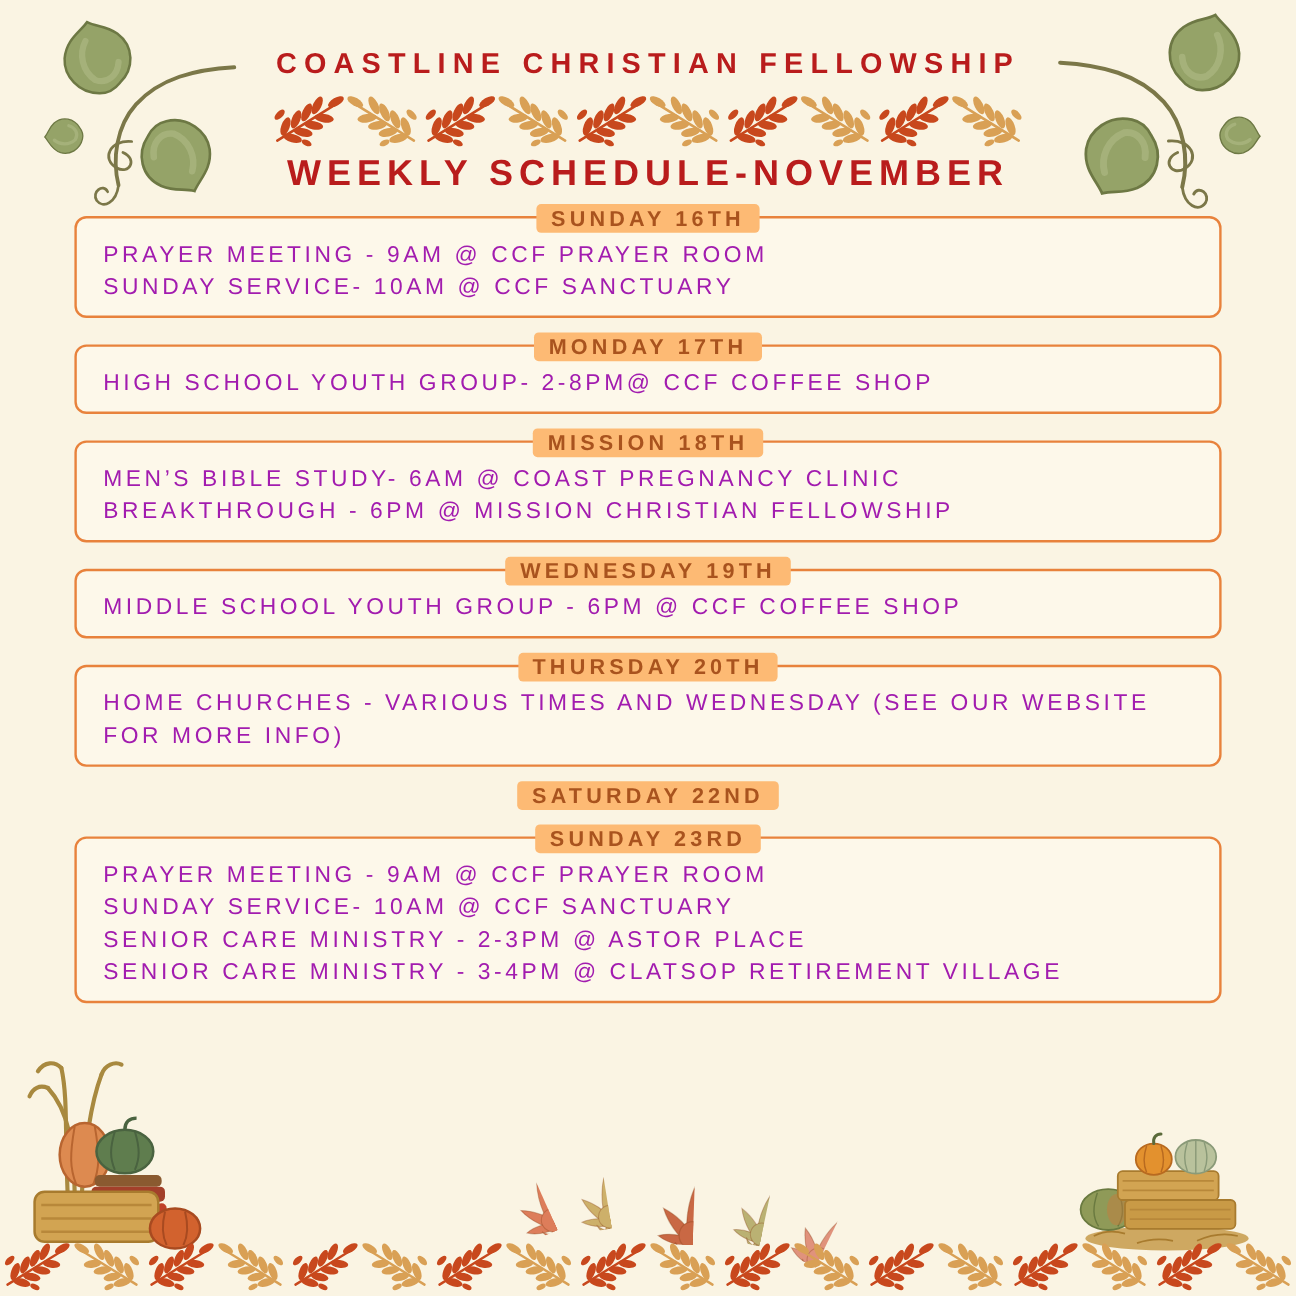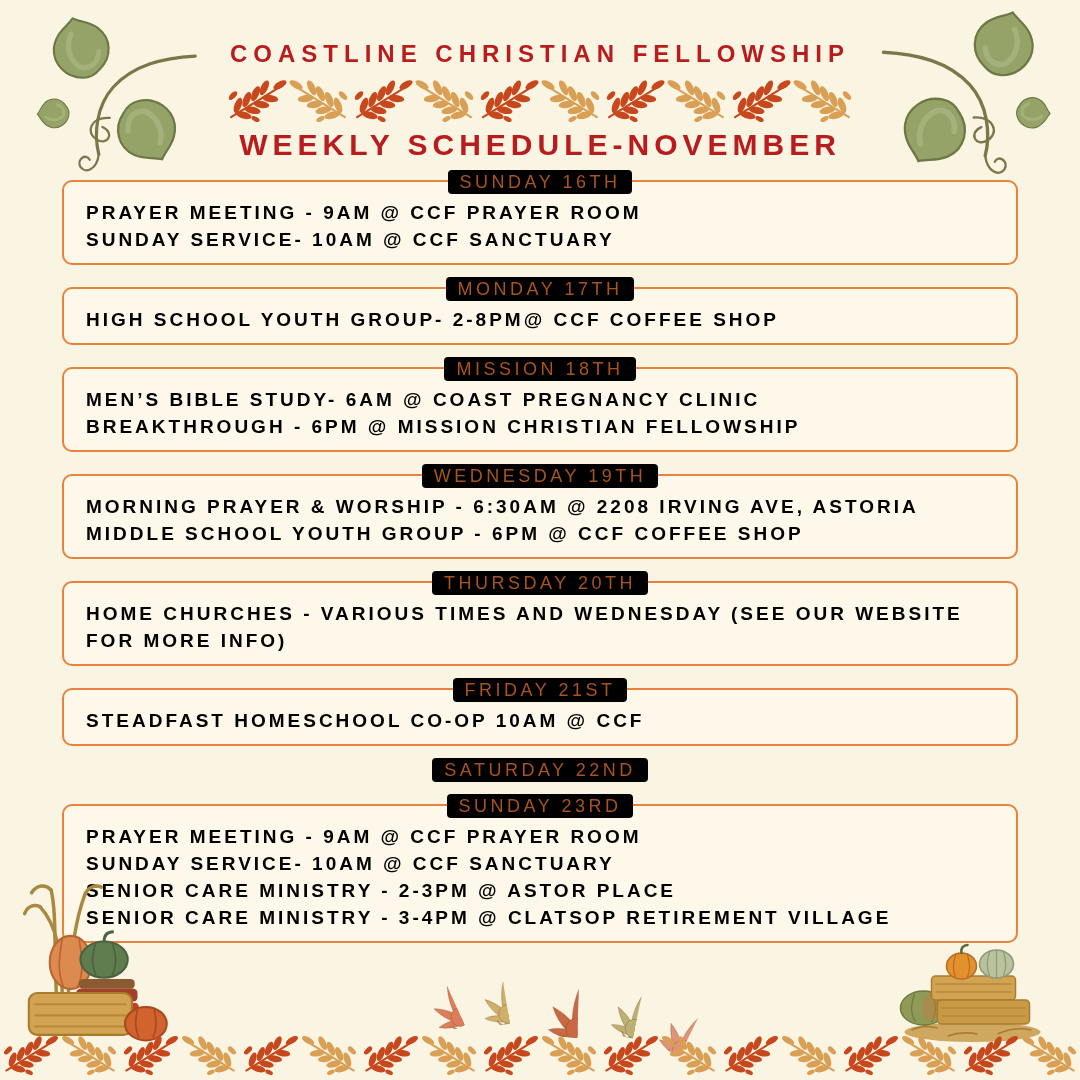--- a/index.html
+++ b/index.html
@@ -44,41 +44,41 @@
   .day:first-child { margin-top: 6px; }
   .day-label {
     text-align: center;
     position: relative;
     z-index: 2;
     line-height: 20px;
     height: 24px;
   }
   .day-label span {
     display: inline-block;
-    background: #000000;
+    background: #fdba74;
     color: #a9531e;
-    font-weight: normal;
+    font-weight: bold;
     font-size: 18px;
     letter-spacing: 3.5px;
     padding: 2px 12px;
     border-radius: 4px;
   }
   .day-box {
     border: 2px solid #e8823c;
     border-radius: 10px;
     background: #fdf8ea;
     margin-top: -14px;
     padding: 17px 10px 10px 22px;
     position: relative;
     z-index: 1;
   }
   .event {
     margin: 0;
-    color: #000000;
-    font-weight: bold;
+    color: #a21caf;
+    font-weight: normal;
     font-size: 19px;
     letter-spacing: 3px;
     line-height: 27px;
   }
 
   
   .deco { position: absolute; pointer-events: none; }
   .vine-tl { top: 14px; left: 26px; width: 182px; height: 186px; }
   .vine-tr { top: 8px; right: 18px; width: 192px; height: 196px; transform: scaleX(-1); }
   .harvest-bl { left: 14px; bottom: 34px; width: 162px; height: 170px; z-index: 3; }
@@ -270,38 +270,31 @@
       <div class="day-label"><span>MISSION 18TH</span></div>
       <div class="day-box">
         <p class="event">MEN’S BIBLE STUDY- 6AM @ COAST PREGNANCY CLINIC</p>
         <p class="event">BREAKTHROUGH - 6PM @ MISSION CHRISTIAN FELLOWSHIP</p>
       </div>
     </section>
 
     <section class="day">
       <div class="day-label"><span>WEDNESDAY 19TH</span></div>
       <div class="day-box">
-        <p class="event">MORNING PRAYER &amp; WORSHIP - 6:30AM @ 2208 IRVING AVE, ASTORIA</p>
         <p class="event">MIDDLE SCHOOL YOUTH GROUP - 6PM @ CCF COFFEE SHOP</p>
       </div>
     </section>
 
     <section class="day">
       <div class="day-label"><span>THURSDAY 20TH</span></div>
       <div class="day-box">
         <p class="event">HOME CHURCHES - VARIOUS TIMES AND WEDNESDAY (SEE OUR WEBSITE FOR MORE INFO)</p>
       </div>
     </section>
 
-    <section class="day">
-      <div class="day-label"><span>FRIDAY 21ST</span></div>
-      <div class="day-box">
-        <p class="event">STEADFAST HOMESCHOOL CO-OP 10AM @ CCF</p>
-      </div>
-    </section>
 
     <section class="day">
       <div class="day-label"><span>SATURDAY 22ND</span></div>
     </section>
 
     <section class="day">
       <div class="day-label"><span>SUNDAY 23RD</span></div>
       <div class="day-box">
         <p class="event">PRAYER MEETING - 9AM @ CCF PRAYER ROOM</p>
         <p class="event">SUNDAY SERVICE- 10AM @ CCF SANCTUARY</p>

